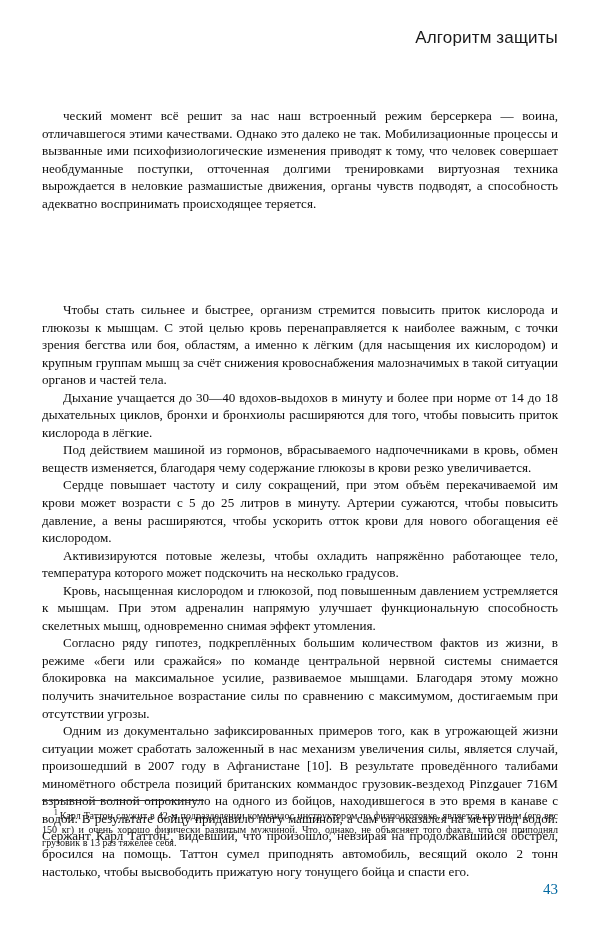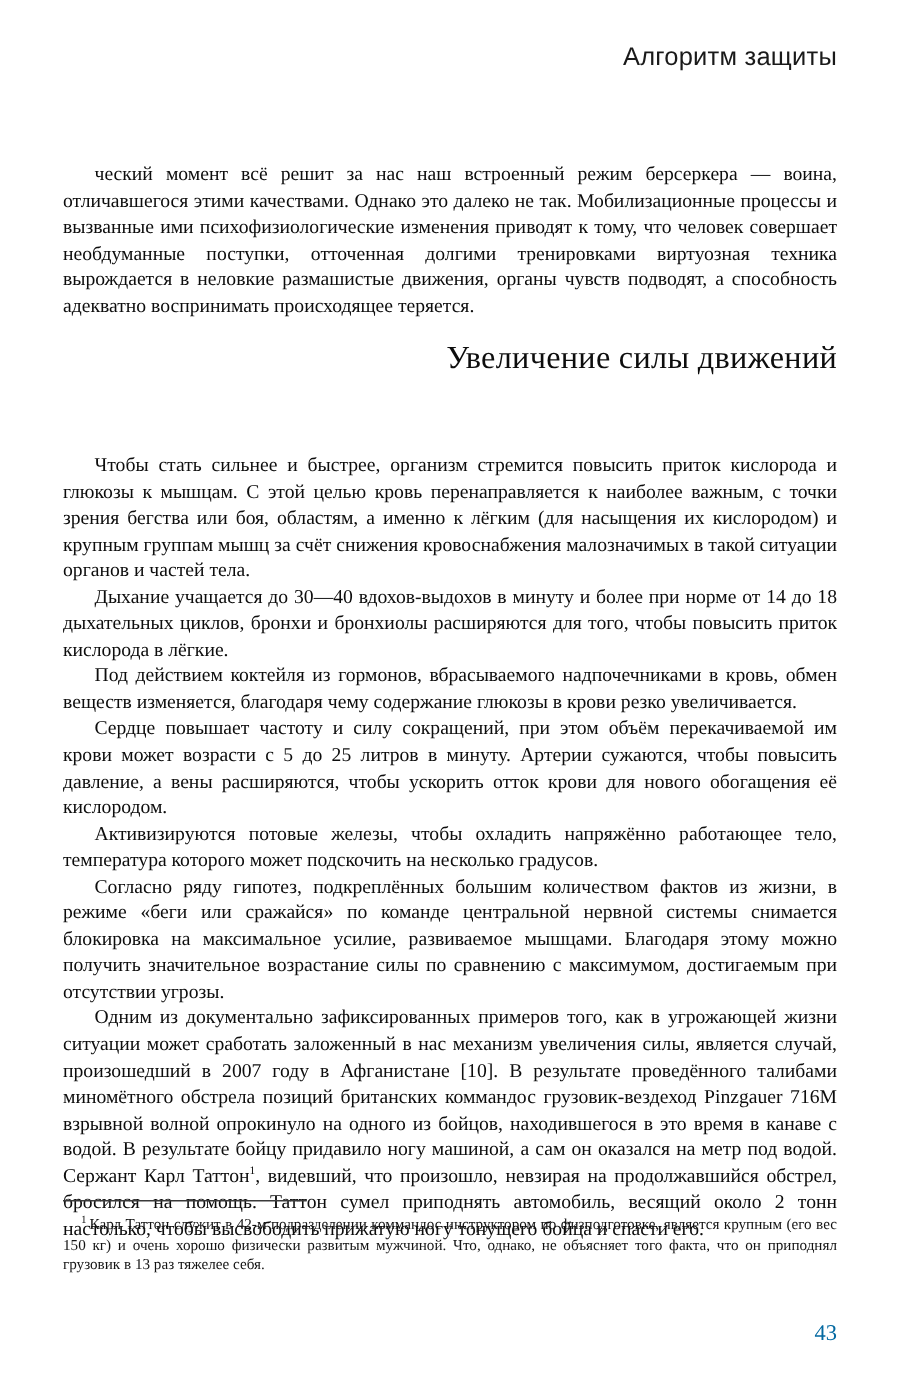--- a/index.html
+++ b/index.html
@@ -110,28 +110,28 @@
 <body>
 
 <div class="page">
 
   <div class="running-header">Алгоритм защиты</div>
 
   <div class="body-block" id="top-block">
     <p>ческий момент всё решит за нас наш встроенный режим берсеркера — воина, отличавшегося этими качествами. Однако это далеко не так. Мобилизационные процессы и вызванные ими психофизиологические изменения приводят к тому, что человек совершает необдуманные поступки, отточенная долгими тренировками виртуозная техника вырождается в неловкие размашистые движения, органы чувств подводят, а способность адекватно воспринимать происходящее теряется.</p>
   </div>
 
-  <h2 class="section-heading">Увеличение силы движений</h2>
 
   <div class="body-block" id="main-block">
     <p>Чтобы стать сильнее и быстрее, организм стремится повысить приток кислорода и глюкозы к мышцам. С этой целью кровь перенаправляется к наиболее важным, с точки зрения бегства или боя, областям, а именно к лёгким (для насыщения их кислородом) и крупным группам мышц за счёт снижения кровоснабжения малозначимых в такой ситуации органов и частей тела.</p>
     <p>Дыхание учащается до 30—40 вдохов-выдохов в минуту и более при норме от 14 до 18 дыхательных циклов, бронхи и бронхиолы расширяются для того, чтобы повысить приток кислорода в лёгкие.</p>
-    <p>Под действием коктейля из гормонов, вбрасываемого надпочечниками в кровь, обмен веществ изменяется, благодаря чему содержание глюкозы в крови резко увеличивается.</p>
+    <p>Под действием машиной из гормонов, вбрасываемого надпочечниками в кровь, обмен веществ изменяется, благодаря чему содержание глюкозы в крови резко увеличивается.</p>
     <p>Сердце повышает частоту и силу сокращений, при этом объём перекачиваемой им крови может возрасти с 5 до 25 литров в минуту. Артерии сужаются, чтобы повысить давление, а вены расширяются, чтобы ускорить отток крови для нового обогащения её кислородом.</p>
     <p>Активизируются потовые железы, чтобы охладить напряжённо работающее тело, температура которого может подскочить на несколько градусов.</p>
+    <p>Кровь, насыщенная кислородом и глюкозой, под повышенным давлением устремляется к мышцам. При этом адреналин напрямую улучшает функциональную способность скелетных мышц, одновременно снимая эффект утомления.</p>
     <p>Согласно ряду гипотез, подкреплённых большим количеством фактов из жизни, в режиме «беги или сражайся» по команде центральной нервной системы снимается блокировка на максимальное усилие, развиваемое мышцами. Благодаря этому можно получить значительное возрастание силы по сравнению с максимумом, достигаемым при отсутствии угрозы.</p>
     <p><span>Одним из документально зафиксированных примеров того, как в угрожающей жизни ситуации может сработать заложенный в нас механизм увеличения силы, является случай, произошедший в 2007 году в Афганистане [10]. В результате проведённого талибами миномётного обстрела позиций британских коммандос грузовик-вездеход Pinzgauer 716M взрывной волной опрокинуло на одного из бойцов, находившегося в это время в канаве с водой. В результате бойцу придавило ногу машиной, а сам он оказался на метр под водой. Сержант Карл Таттон</span><sup class="fn-ref">1</sup><span>, видевший, что произошло, невзирая на продолжавшийся обстрел, бросился на помощь. Таттон сумел приподнять автомобиль, весящий около 2 тонн настолько, чтобы высвободить прижатую ногу тонущего бойца и спасти его.</span></p>
   </div>
 
   <div class="footnote-zone">
     <div class="footnote-rule"></div>
     <div class="footnote"><span class="fn-marker">1</span><span>Карл Таттон служит в 42-м подразделении коммандос инструктором по физподготовке, является крупным (его вес 150 кг) и очень хорошо физически развитым мужчиной. Что, однако, не объясняет того факта, что он приподнял грузовик в 13 раз тяжелее себя.</span></div>
   </div>
 
   <div class="page-number">43</div>

